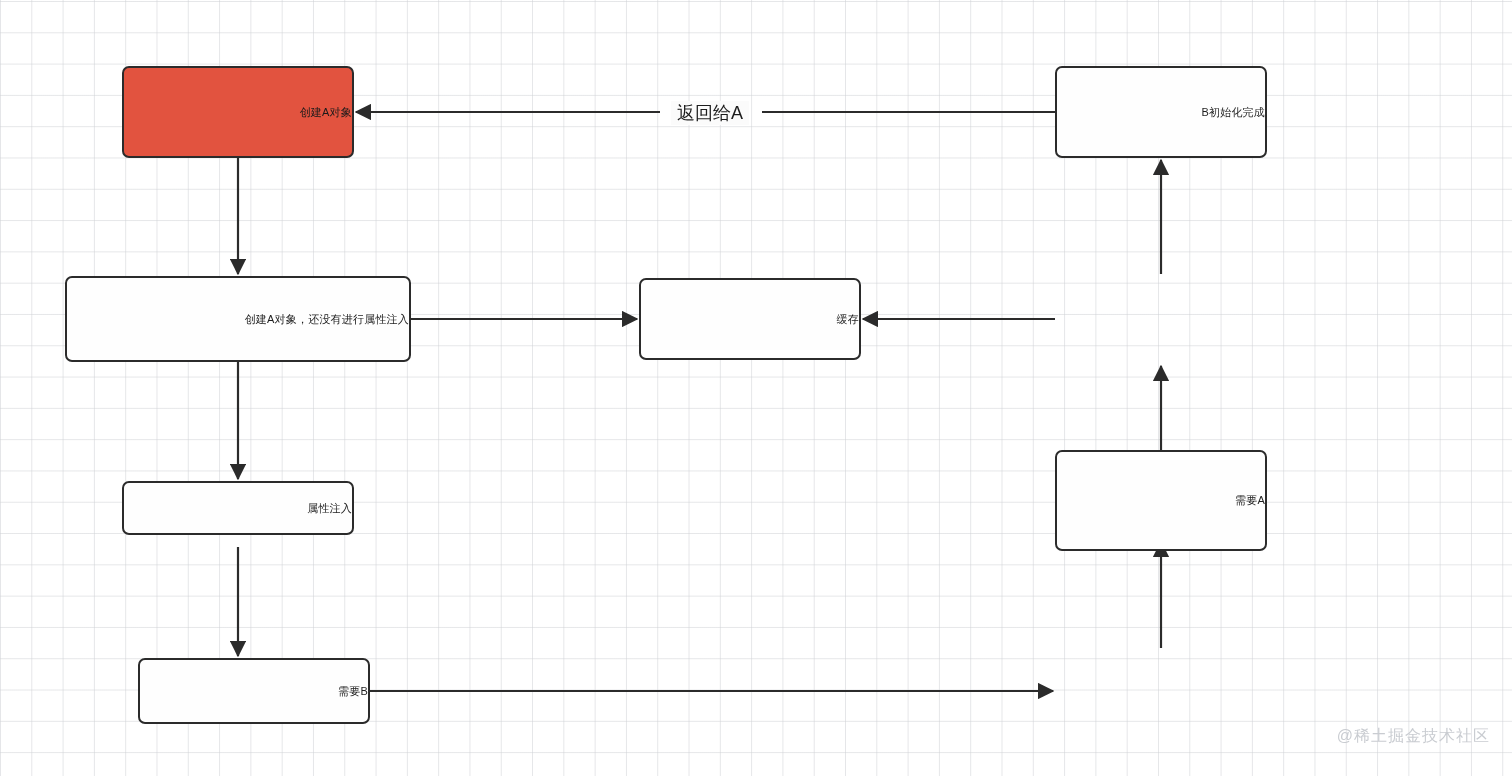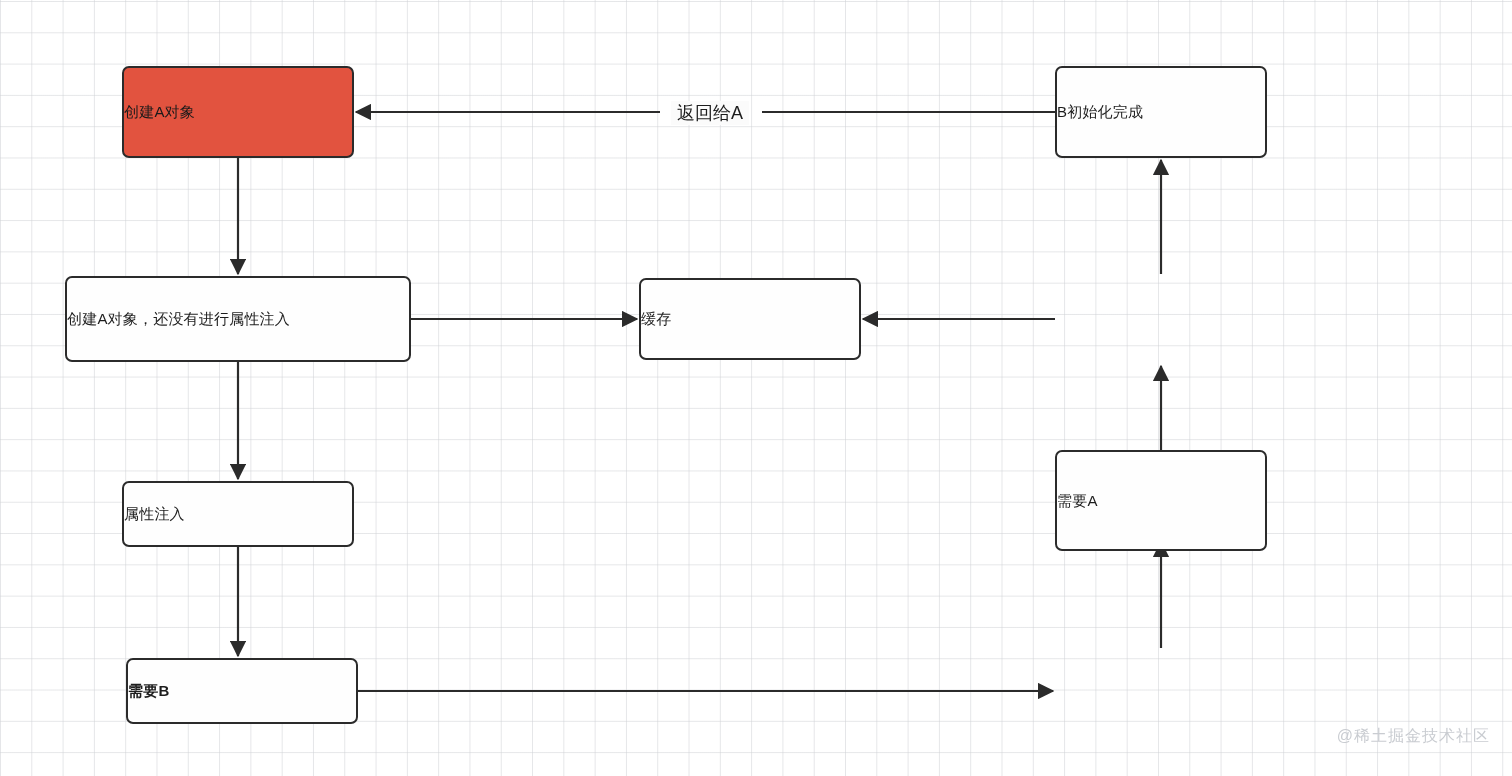--- a/index.html
+++ b/index.html
@@ -23,26 +23,26 @@
   #edges {
     position: absolute;
     left: 0; top: 0;
     width: 1512px; height: 776px;
     pointer-events: none;
   }
   .node {
     position: absolute;
     display: flex;
     align-items: center;
-    justify-content: flex-start;
+    justify-content: flex-end;
     border: 2.2px solid #2b2b2b;
     border-radius: 7px;
     background: #fefefe;
     color: #1d1d1d;
-    font-size: 15px;
+    font-size: 11px;
     line-height: 1.3;
     letter-spacing: 0.2px;
     text-align: center;
     white-space: nowrap;
     z-index: 2;
   }
   .node.red-a {
     background: #e2533f;
     border-color: #2b2b2b;
     color: #1a1a1a;
@@ -119,29 +119,29 @@
 
   <div class="node" style="left:65px; top:276px; width:346px; height:86px;">
     <span>创建A对象，还没有进行属性注入</span>
   </div>
 
   <div class="node" style="left:639px; top:278px; width:222px; height:82px;">
     <span>缓存</span>
   </div>
 
 
-  <div class="node" style="left:122px; top:481px; width:232px; height:66px;">
+  <div class="node" style="left:122px; top:481px; width:232px; height:54px;">
     <span>属性注入</span>
   </div>
 
   <div class="node" style="left:1055px; top:450px; width:212px; height:101px;">
     <span>需要A</span>
   </div>
 
-  <div class="node" style="left:126px; top:658px; width:232px; height:66px;font-weight:bold;">
+  <div class="node" style="left:138px; top:658px; width:232px; height:66px;">
     <span>需要B</span>
   </div>
 
 
   <div class="edge-label" style="left:710px; top:113px;">返回给A</div>
 
   <div class="watermark">@稀土掘金技术社区</div>
 
 </div>
 

